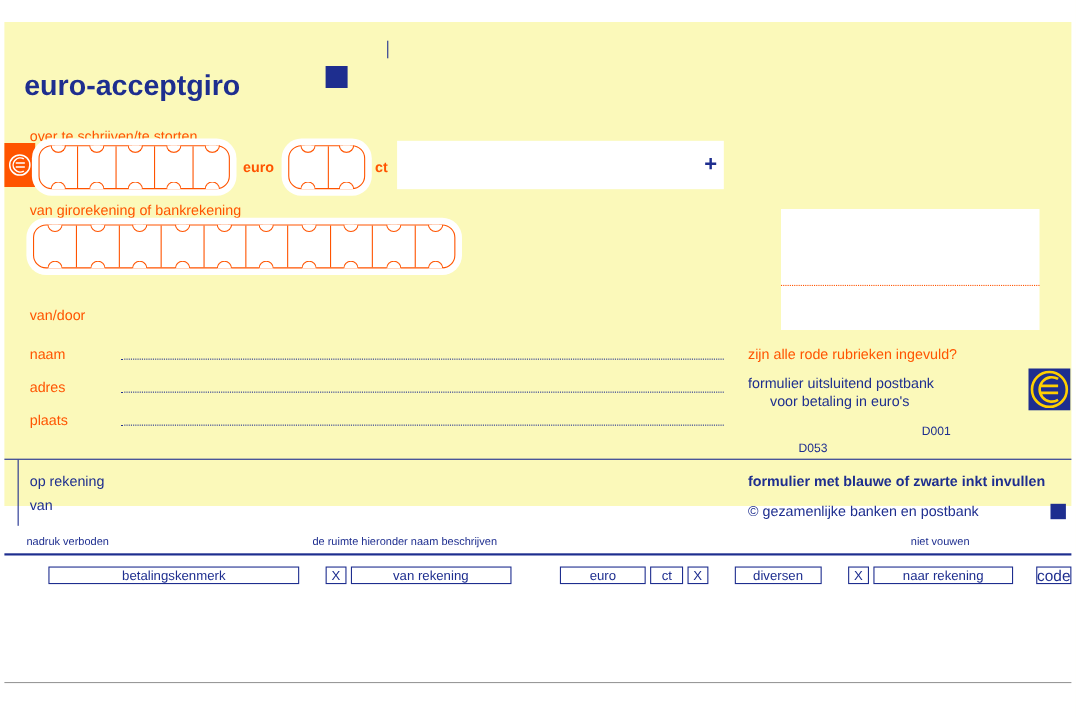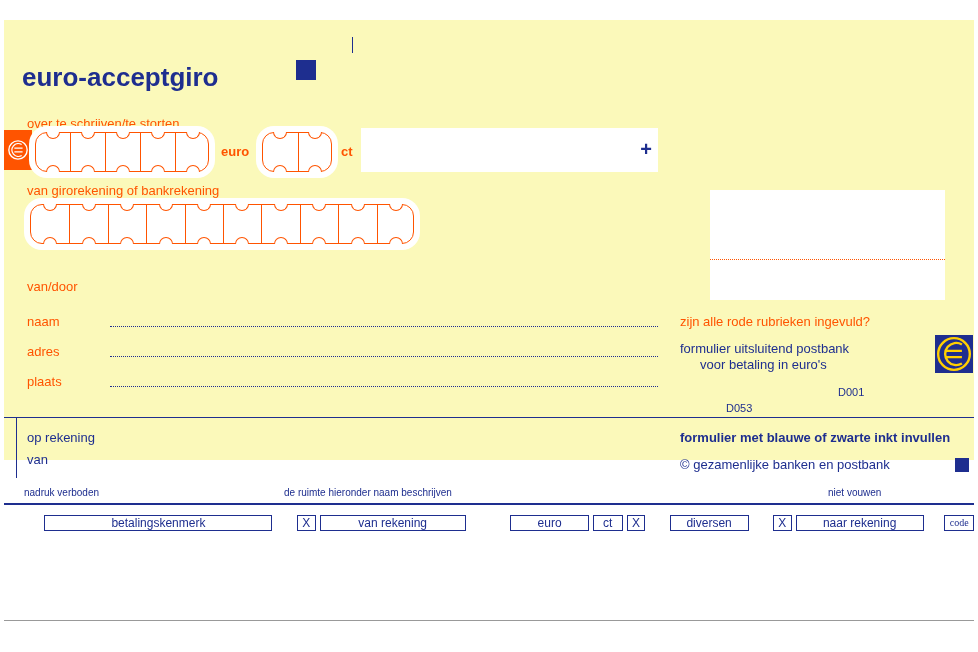--- a/index.html
+++ b/index.html
@@ -222,18 +222,18 @@
       <div style="width:40px;"></div>
       <div class="f" style="width:86px;">euro</div>
       <div class="f" style="width:32px;">ct</div>
       <div class="f" style="width:20px;">X</div>
       <div style="width:18px;"></div>
       <div class="f" style="width:86px;">diversen</div>
       <div style="width:18px;"></div>
       <div class="f" style="width:20px;">X</div>
       <div class="f" style="width:140px;">naar rekening</div>
       <div style="width:14px;"></div>
-      <div class="f" style="width:32px; font-size:10px;font-family:Liberation Serif, serif;">code</div>
+      <div class="f" style="width:32px; font-size:14px;">code</div>
     </div>
   </div>
 
   <div class="bottom-hr"></div>
 </div>
 
 </body></html>

